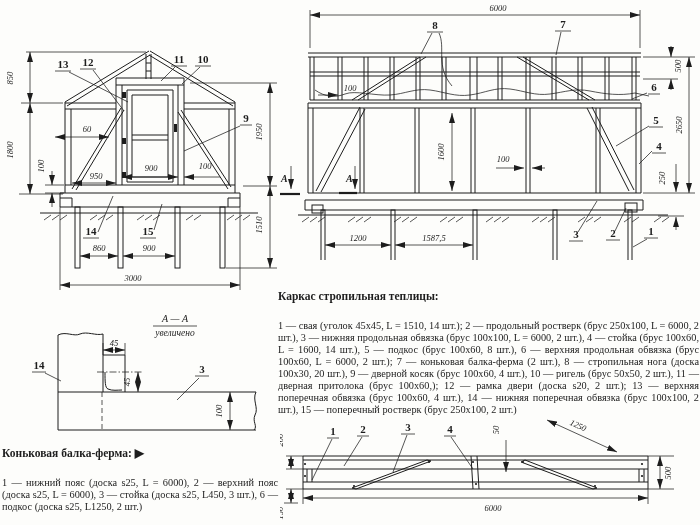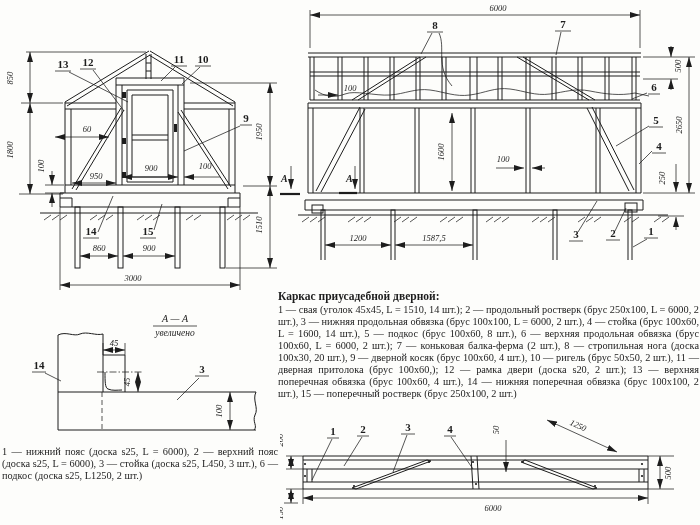--- a/index.html
+++ b/index.html
@@ -11,21 +11,21 @@
   .kt {stroke:#1d1d1d;stroke-width:.75;fill:none;}
   .kk {stroke:#1d1d1d;stroke-width:2.2;fill:none;}
   .dash{stroke-dasharray:5 3;}
   .dashdot{stroke-dasharray:7 2 1.5 2;}
   .dt {font:italic 8.5px "Liberation Serif",serif;}
   .pn {font:bold 11px "Liberation Serif",serif;}
   .sa {font:italic bold 10px "Liberation Serif",serif;}
   .fill{fill:#1d1d1d;stroke:none;}
   .tblock{position:absolute;}
   .tb-title{font:bold 11.5px/1.2 "Liberation Serif",serif;}
-  .tb-body{font:10.3px/1.17 "Liberation Serif",serif;text-align:justify;}
+  .tb-body{font:10.3px/1.17 "Liberation Serif",serif;text-align:justify;margin-top:16px;}
   .ptr{font-size:12px;}
 </style>
 </head>
 <body>
 
 <div class="sheet">
 
   <svg class="panel" style="left:0;top:0" width="300" height="298" viewBox="0 0 300 298">
     <defs>
       <marker id="f-e" markerUnits="userSpaceOnUse" markerWidth="10" markerHeight="6" refX="10" refY="3" orient="auto">
@@ -283,21 +283,21 @@
       <text class="pn" x="333" y="237" text-anchor="middle">2</text>
       <line class="kt" x1="326" y1="240" x2="340" y2="240"></line>
         <line class="kt" x1="335" y1="231" x2="346" y2="208"></line>
       <text class="pn" x="371" y="235" text-anchor="middle">1</text>
       <line class="kt" x1="364" y1="238" x2="378" y2="238"></line>
         <line class="kt" x1="367" y1="239" x2="353" y2="247"></line>
     </g>
   </svg>
 
   <div class="tblock" style="left:278px;top:290px;width:421px">
-    <div class="tb-title">Каркас приусадебной дверной:</div>
+    <div class="tb-title">Каркас стропильная теплицы:</div>
     <div class="tb-body">1 — свая (уголок 45x45, L = 1510, 14 шт.); 2 — продольный ростверк (брус 250x100, L = 6000, 2 шт.), 3 — нижняя продольная обвязка (брус 100x100, L = 6000, 2 шт.), 4 — стойка (брус 100x60, L = 1600, 14 шт.), 5 — подкос (брус 100x60, 8 шт.), 6 — верхняя продольная обвязка (брус 100x60, L = 6000, 2 шт.); 7 — коньковая балка-ферма (2 шт.), 8 — стропильная нога (доска 100x30, 20 шт.), 9 — дверной косяк (брус 100x60, 4 шт.), 10 — ригель (брус 50x50, 2 шт.), 11 — дверная притолока (брус 100x60,); 12 — рамка двери (доска s20, 2 шт.); 13 — верхняя поперечная обвязка (брус 100x60, 4 шт.), 14 — нижняя поперечная обвязка (брус 100x100, 2 шт.), 15 — поперечный ростверк (брус 250x100, 2 шт.)</div>
   </div>
 
   <svg class="panel" style="left:30px;top:305px" width="240" height="140" viewBox="0 0 240 140">
     <defs>
       <marker id="d-e" markerUnits="userSpaceOnUse" markerWidth="10" markerHeight="6" refX="10" refY="3" orient="auto">
           <path d="M0,0 L10,3 L0,6 z" class="fill"></path>
         </marker>
       <marker id="d-s" markerUnits="userSpaceOnUse" markerWidth="10" markerHeight="6" refX="0" refY="3" orient="auto">
           <path d="M10,0 L0,3 L10,6 z" class="fill"></path>
@@ -336,20 +336,24 @@
       <text class="pn" x="9" y="64" text-anchor="middle">14</text>
       <line class="kt" x1="2" y1="67" x2="16" y2="67"></line>
         <line class="kt" x1="15" y1="68" x2="31" y2="76"></line>
       <text class="pn" x="172" y="68" text-anchor="middle">3</text>
       <line class="kt" x1="165" y1="71" x2="179" y2="71"></line>
         <line class="kt" x1="169" y1="73" x2="147" y2="95"></line>
     </g>
   </svg>
 
   <div class="tblock" style="left:2px;top:446px;width:276px">
+    <div class="tb-title">
+      <span>Коньковая балка-ферма:</span>
+      <span class="ptr">▶</span>
+    </div>
     <div class="tb-body">1 — нижний пояс (доска s25, L = 6000), 2 — верхний пояс (доска s25, L = 6000), 3 — стойка (доска s25, L450, 3 шт.), 6 — подкос (доска s25, L1250, 2 шт.)</div>
   </div>
 
   <svg class="panel" style="left:280px;top:414px" width="420" height="110" viewBox="0 0 420 110">
     <defs>
       <marker id="t-e" markerUnits="userSpaceOnUse" markerWidth="10" markerHeight="6" refX="10" refY="3" orient="auto">
           <path d="M0,0 L10,3 L0,6 z" class="fill"></path>
         </marker>
       <marker id="t-s" markerUnits="userSpaceOnUse" markerWidth="10" markerHeight="6" refX="0" refY="3" orient="auto">
           <path d="M10,0 L0,3 L10,6 z" class="fill"></path>

